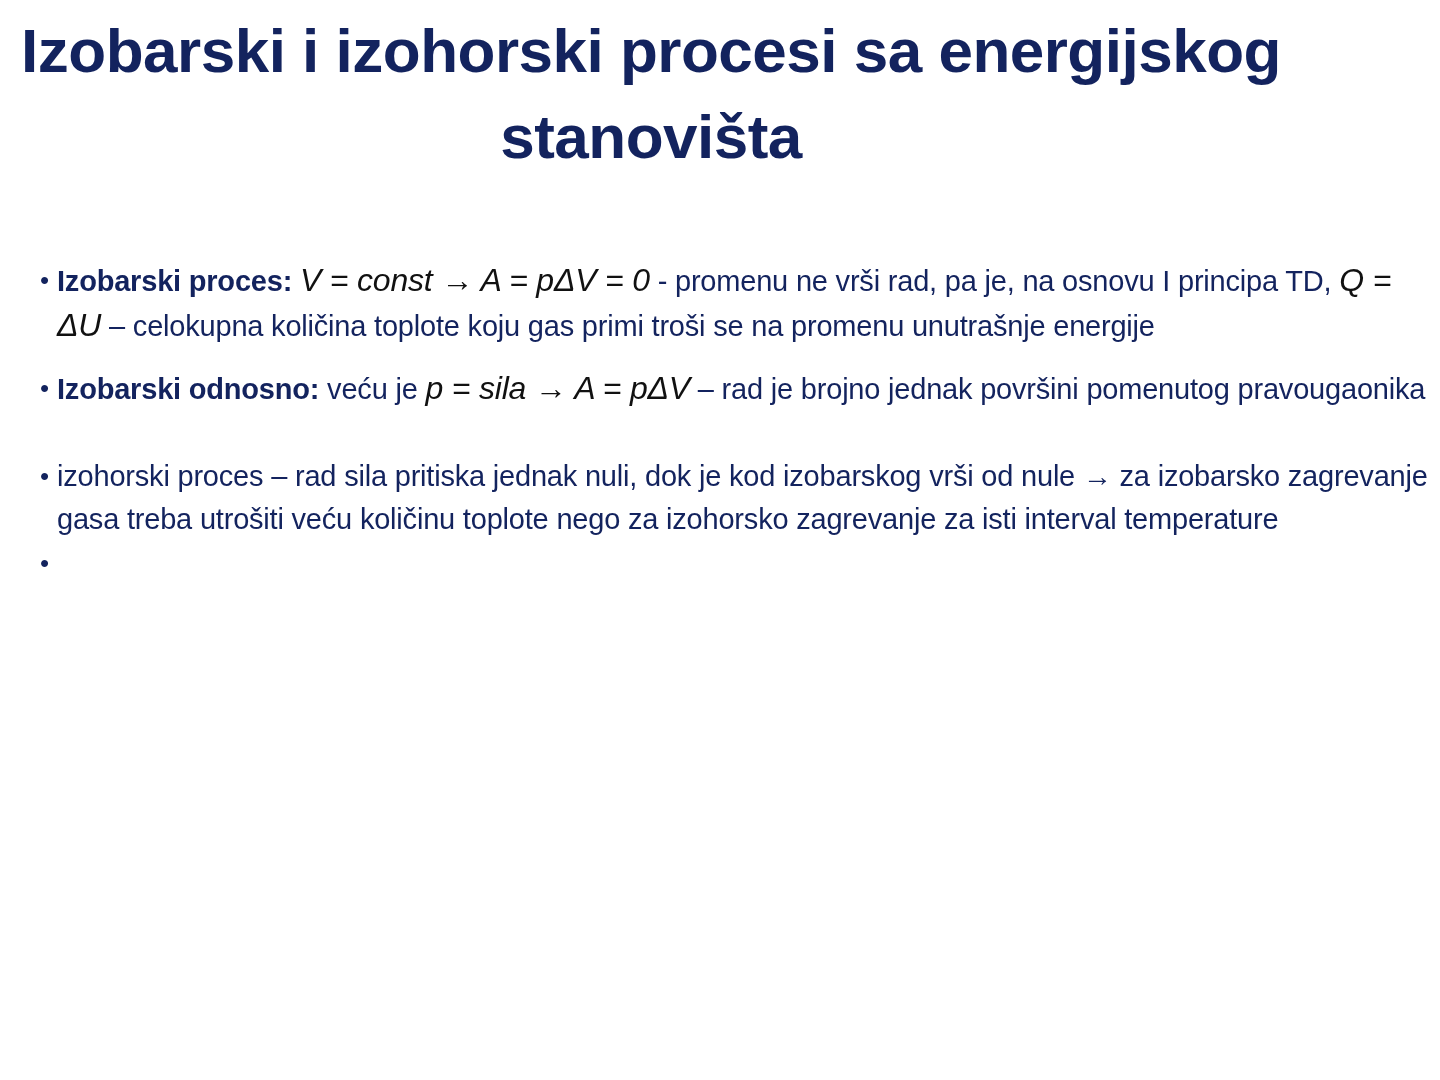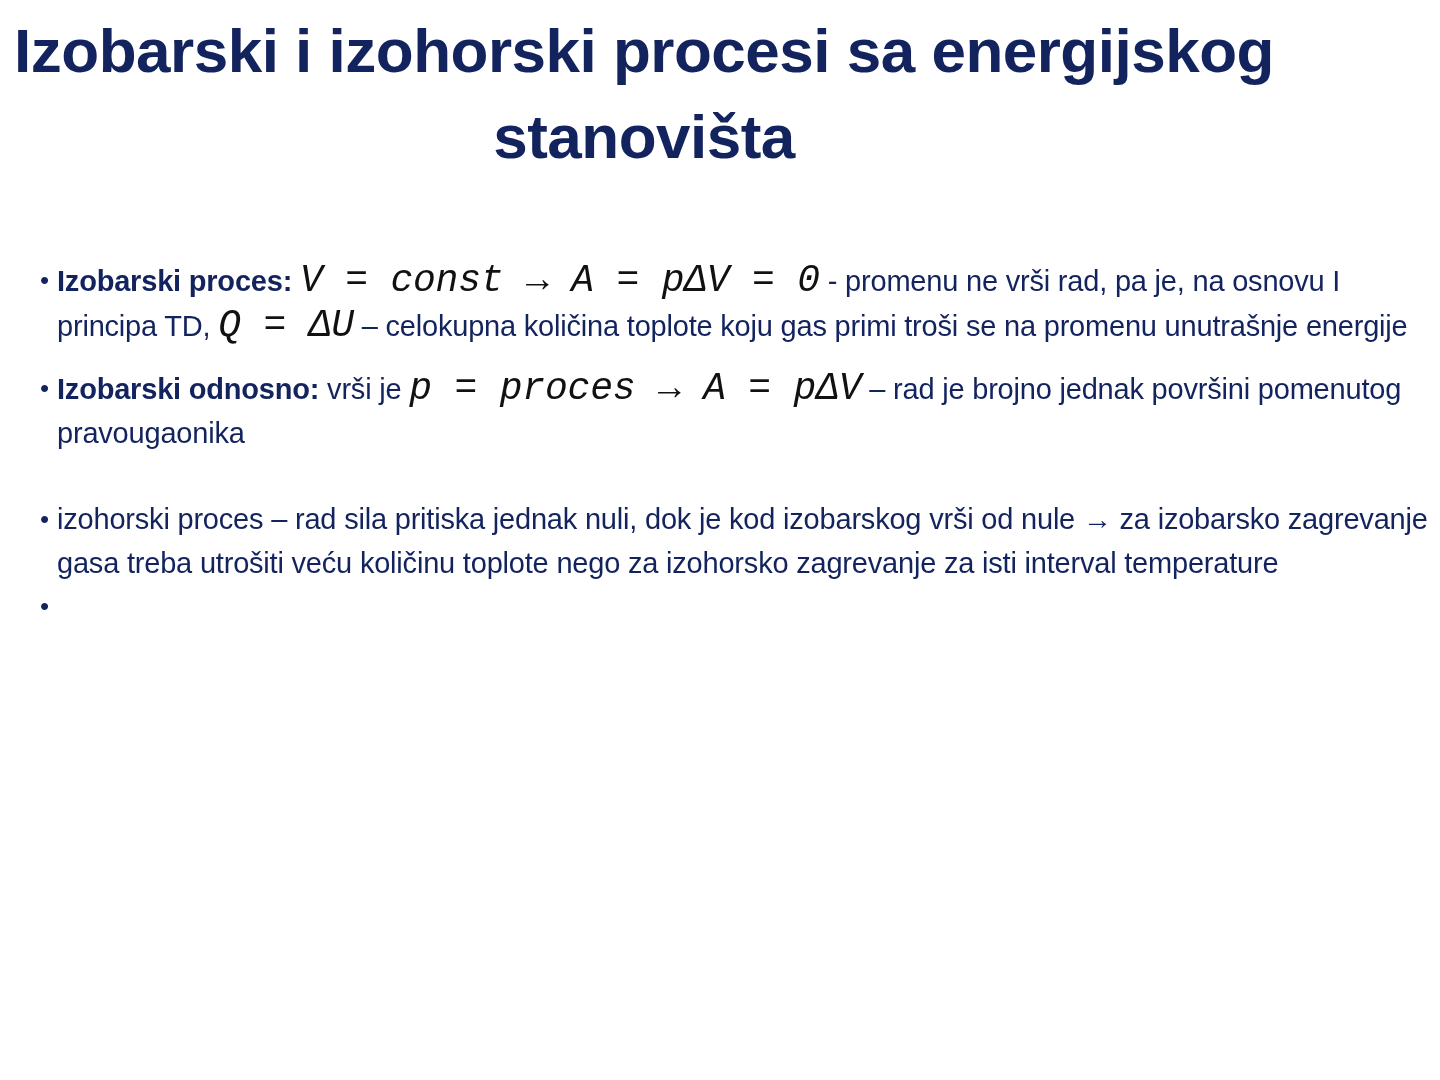--- a/index.html
+++ b/index.html
@@ -2,58 +2,58 @@
 <html><head>
 <meta charset="utf-8">
 <style>
   html, body { margin: 0; padding: 0; }
   body {
     width: 1440px; height: 1080px; background: #ffffff; overflow: hidden;
     font-family: "Liberation Sans", "DejaVu Sans", sans-serif;
     color: #13235e; position: relative;
   }
   .title {
-    position: absolute; left: 8px; top: 8px; width: 1272px;
+    position: absolute; left: 15px; top: 8px; width: 1272px;
     text-align: center; font-weight: bold; font-size: 62px; line-height: 86px;
     color: #13235e; letter-spacing: -0.5px;
   }
   .title span { display: block; }
   .content { position: absolute; left: 40px; top: 259px; width: 1390px; }
   .bullet {
     position: relative; padding-left: 17px; font-size: 29px; line-height: 43.5px;
     color: #13235e; letter-spacing: -0.2px;
   }
   .bullet .dot { position: absolute; left: 0; top: 0; font-size: 26px; }
   .bullet.gap-small { margin-top: 19px; }
   .bullet.gap-large { margin-top: 43px; }
   .bold { font-weight: bold; }
   .math {
-    font-family: Liberation Mono, monospace; font-style: italic;
-    color: #111111; font-size: 38px;
+    font-family: Liberation Sans, sans-serif; font-style: italic;
+    color: #111111; font-size: 32px;
   }
 </style>
 </head>
 <body>
 
 <div class="title">
   <span>Izobarski i izohorski procesi sa energijskog</span>
   <span>stanovišta</span>
 </div>
 
 <div class="content">
 
   <div class="bullet">
     <span class="dot">•</span>
     <span class="bold">Izobarski proces:</span>
     <span class="math">V = const → A = pΔV = 0</span><span> - promenu ne vrši rad, pa je, na osnovu I principa TD, </span><span class="math">Q = ΔU</span><span> – celokupna količina toplote koju gas primi troši se na promenu unutrašnje energije</span>
   </div>
 
   <div class="bullet gap-small">
     <span class="dot">•</span>
-    <span class="bold">Izobarski odnosno:</span><span> vrši je </span><span class="math">p = proces → A = pΔV</span><span> – rad je brojno jednak površini pomenutog pravougaonika</span>
+    <span class="bold">Izobarski odnosno:</span><span> veću je </span><span class="math">p = sila → A = pΔV</span><span> – rad je brojno jednak površini pomenutog pravougaonika</span>
   </div>
 
   <div class="bullet gap-large">
     <span class="dot">•</span>
     <span>izohorski proces – rad sila pritiska jednak nuli, dok je kod izobarskog vrši od nule → za izobarsko zagrevanje gasa treba utrošiti veću količinu toplote nego za izohorsko zagrevanje za isti interval temperature</span>
   </div>
 
   <div class="bullet">
     <span class="dot">•</span>
   </div>

